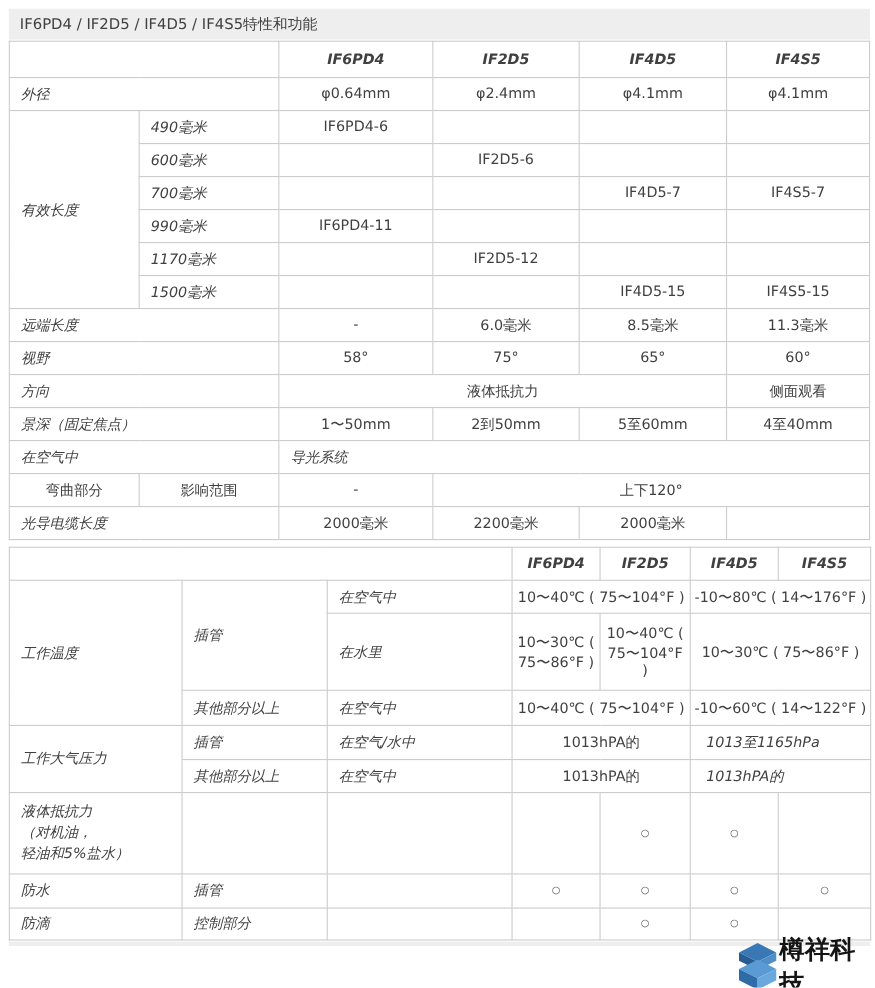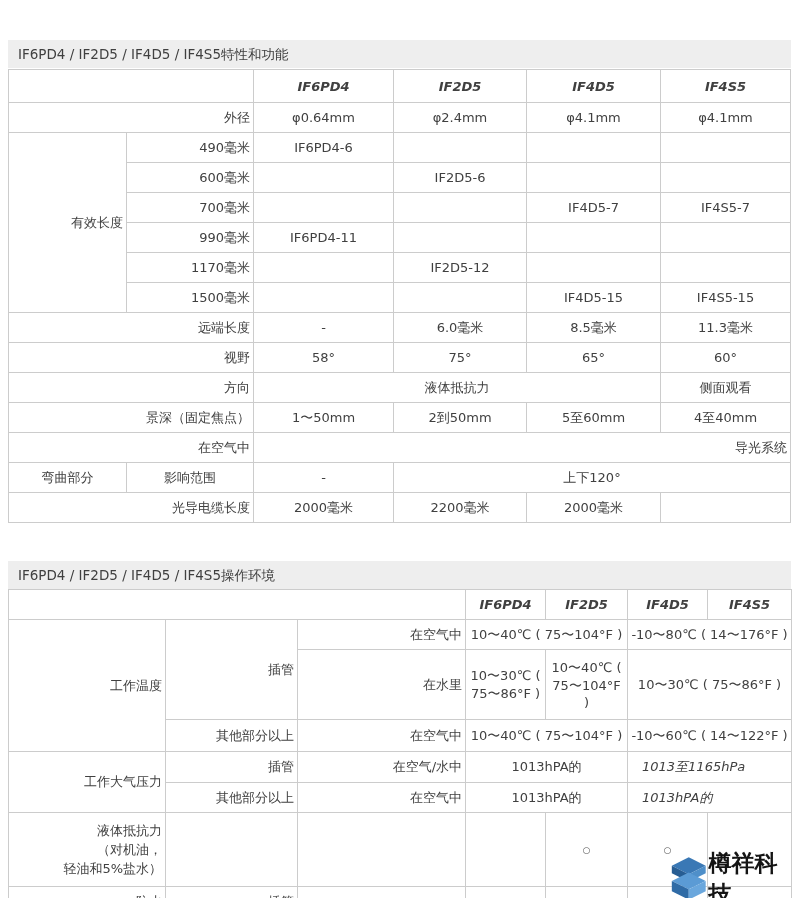--- a/index.html
+++ b/index.html
@@ -1,35 +1,35 @@
 <!DOCTYPE html>
 <html><head>
 <meta charset="utf-8">
 <style>
   html,body{margin:0;padding:0;background:#ffffff;}
   .page{position:relative;width:795px;height:898px;background:#fff;overflow:hidden;
         font-family:"DejaVu Sans","Liberation Sans",sans-serif;color:#404040;}
   .content{position:absolute;left:8px;top:8px;width:783px;}
   .section-bar{height:28px;line-height:28px;background:#eeeeee;color:#404040;
-               font-size:13.5px;padding-left:10px;box-sizing:border-box;width:783px;margin-top:32px;}
+               font-size:13.5px;padding-left:10px;box-sizing:border-box;width:783px;}
   .gap{height:6px;}
   .bar1{margin-bottom:1px;}
   table{border-collapse:collapse;table-layout:fixed;font-size:13px;color:#404040;}
   .t1{width:782px;}
   .t2{width:783px;}
   td{border:1px solid #cccccc;vertical-align:middle;padding:4px 3px;box-sizing:border-box;
      overflow-wrap:break-word;}
   tr{height:31px;}
   tr.hdr{height:33px;}
   tr.h30{height:30px;}
   tr.h32{height:32px;}
   tr.h70{height:70px;}
   tr.h74{height:74px;}
   tr.h29{height:29px;margin-top:36px;}
-  td.lbl{text-align:right;padding-left:10px;}
+  td.lbl{text-align:left;padding-left:10px;font-style:italic;}
   td.c{text-align:center;}
   td.b{font-weight:bold;font-style:italic;}
   td.l2{text-align:left;padding-left:14px;font-style:italic;}
   td.mark{text-align:center;font-size:9px;color:#555;}
   td.preline{white-space:pre-line;line-height:19px;}
   .bottom-strip{height:4px;background:#eeeeee;margin-top:1px;width:783px;}
   .watermark{position:absolute;left:669px;top:848px;display:flex;align-items:center;z-index:5;}
   .watermark-text{font-size:23px;font-weight:bold;color:#141414;letter-spacing:0px;
                   font-family:"DejaVu Sans","Liberation Sans",sans-serif;}
 </style>
@@ -149,21 +149,20 @@
         <td class="c">2000毫米</td>
         <td class="c">2200毫米</td>
         <td class="c">2000毫米</td>
         <td class="c"></td>
       </tr>
     </tbody>
       </table>
 
     <div class="gap"></div>
 
-    <div class="section-bar">IF6PD4 / IF2D5 / IF4D5 / IF4S5操作环境</div>
 
     <table class="t2">
       <colgroup>
         <col style="width:157px">
           <col style="width:132px">
           <col style="width:168px">
         <col style="width:80px">
           <col style="width:82px">
           <col style="width:80px">
           <col style="width:84px">

